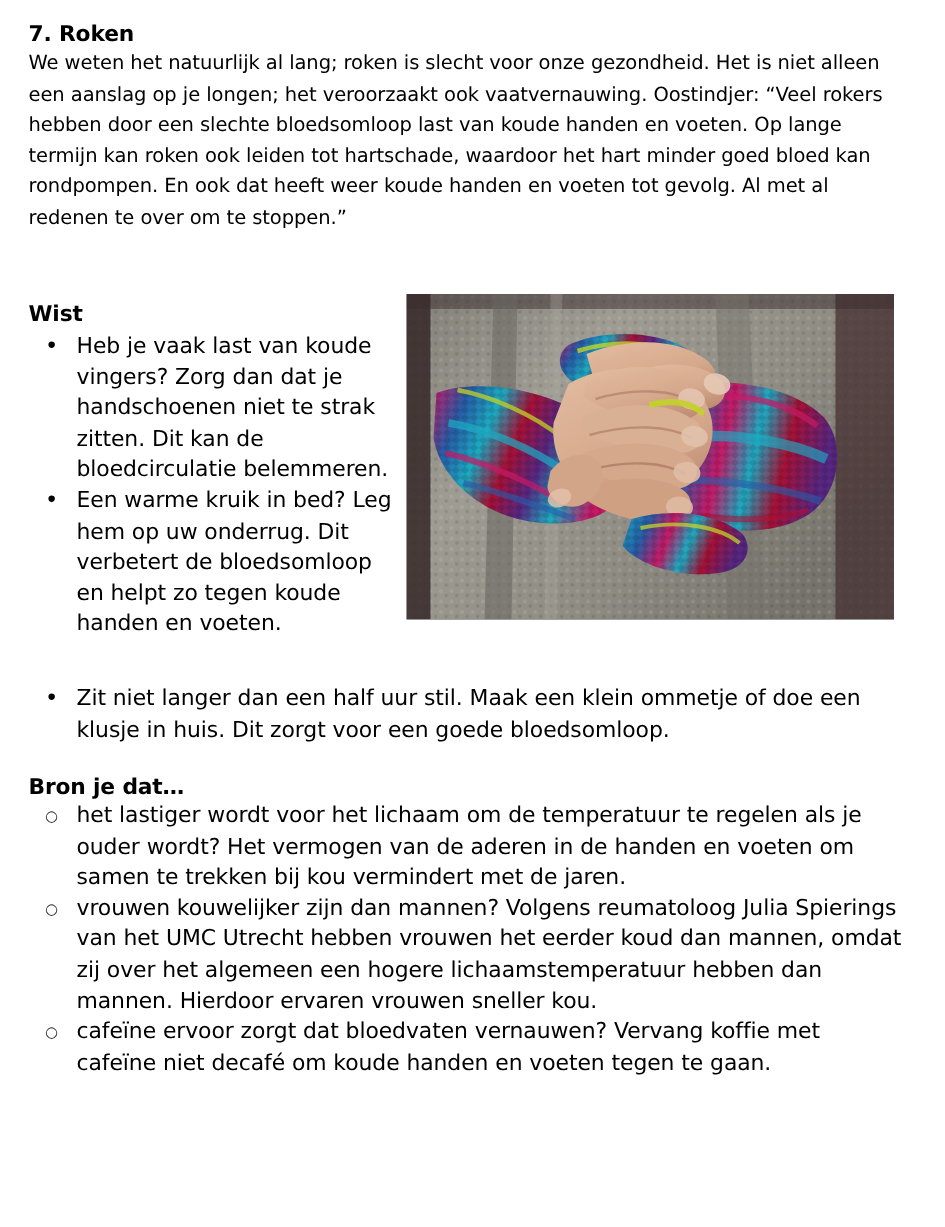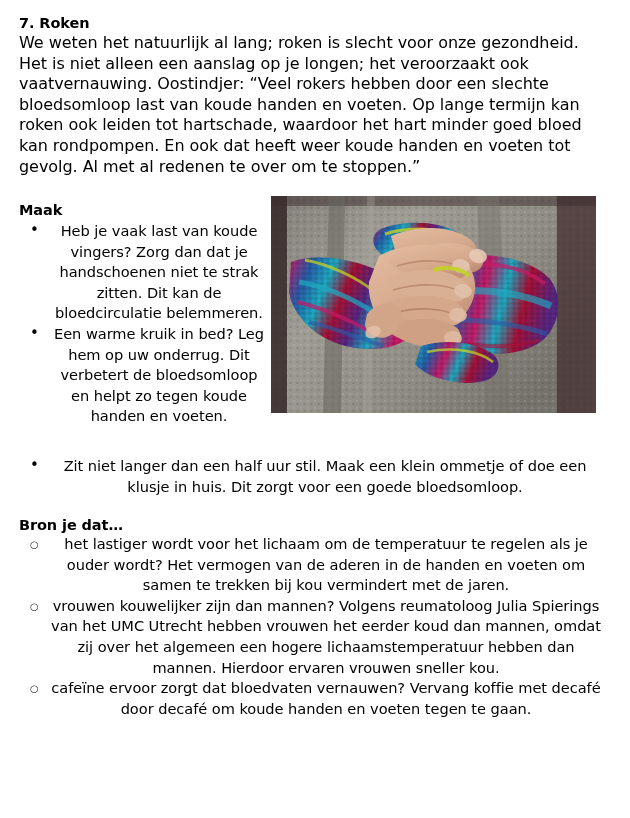--- a/index.html
+++ b/index.html
@@ -27,21 +27,21 @@
   .h-section {
     position: absolute;
     left: 19px;
     font-size: 14.5px;
     font-weight: bold;
     line-height: 20px;
     letter-spacing: -0.1px;
   }
   .para {
     position: absolute;
-    font-size: 16px;
+    font-size: 13px;
     line-height: 20.6px;
     letter-spacing: -0.05px;
     text-align: left;
   }
 
   #title { top: 13px; }
 
   #intro {
     left: 19px;
     top: 33px;
@@ -57,21 +57,20 @@
     padding: 0;
     list-style: none;
   }
   ul.bullets li, ul.circles li {
     position: relative;
     font-size: 14.6px;
     line-height: 20.6px;
     letter-spacing: -0.05px;
     padding-left: 32px;
     margin: 0 0 0 0;
-    text-align: center;
   }
   ul.bullets li::before {
     content: "\2022";
     position: absolute;
     left: 11px;
     top: -1px;
     font-size: 15px;
     line-height: 20.6px;
   }
   ul.circles li::before {
@@ -128,21 +127,21 @@
 </style>
 </head>
 <body>
 
 <div class="page">
 
   <div class="h-section" id="title">7. Roken</div>
 
   <div class="para" id="intro">We weten het natuurlijk al lang; roken is slecht voor onze gezondheid. Het is niet alleen een aanslag op je longen; het veroorzaakt ook vaatvernauwing. Oostindjer: “Veel rokers hebben door een slechte bloedsomloop last van koude handen en voeten. Op lange termijn kan roken ook leiden tot hartschade, waardoor het hart minder goed bloed kan rondpompen. En ook dat heeft weer koude handen en voeten tot gevolg. Al met al redenen te over om te stoppen.”</div>
 
-  <div class="h-section" id="tips-heading">Maak</div>
+  <div class="h-section" id="tips-heading">Wist</div>
 
   <ul class="bullets" id="tips-list-narrow">
     <li>Heb je vaak last van koude vingers? Zorg dan dat je handschoenen niet te strak zitten. Dit kan de bloedcirculatie belemmeren.</li>
     <li>Een warme kruik in bed? Leg hem op uw onderrug. Dit verbetert de bloedsomloop en helpt zo tegen koude handen en voeten.</li>
   </ul>
 
   <ul class="bullets" id="tips-list-wide">
     <li>Zit niet langer dan een half uur stil. Maak een klein ommetje of doe een klusje in huis. Dit zorgt voor een goede bloedsomloop.</li>
   </ul>
 
@@ -267,18 +266,18 @@
 
       <rect x="0" y="0" width="325" height="217" fill="#000" opacity="0.06"></rect>
     </svg>
   </div>
 
   <div class="h-section" id="wist-heading">Bron je dat…</div>
 
   <ul class="circles" id="wist-list">
     <li>het lastiger wordt voor het lichaam om de temperatuur te regelen als je ouder wordt? Het vermogen van de aderen in de handen en voeten om samen te trekken bij kou vermindert met de jaren.</li>
     <li>vrouwen kouwelijker zijn dan mannen? Volgens reumatoloog Julia Spierings van het UMC Utrecht hebben vrouwen het eerder koud dan mannen, omdat zij over het algemeen een hogere lichaamstemperatuur hebben dan mannen. Hierdoor ervaren vrouwen sneller kou.</li>
-    <li>cafeïne ervoor zorgt dat bloedvaten vernauwen? Vervang koffie met decafé door decafé om koude handen en voeten tegen te gaan.</li>
+    <li>cafeïne ervoor zorgt dat bloedvaten vernauwen? Vervang koffie met cafeïne niet decafé om koude handen en voeten tegen te gaan.</li>
   </ul>
 
   <div class="para" id="source">Bron: Gezondheidsnet / Saskia Grootegoed – okt. 2024</div>
 
 </div>
 
 </body></html>

